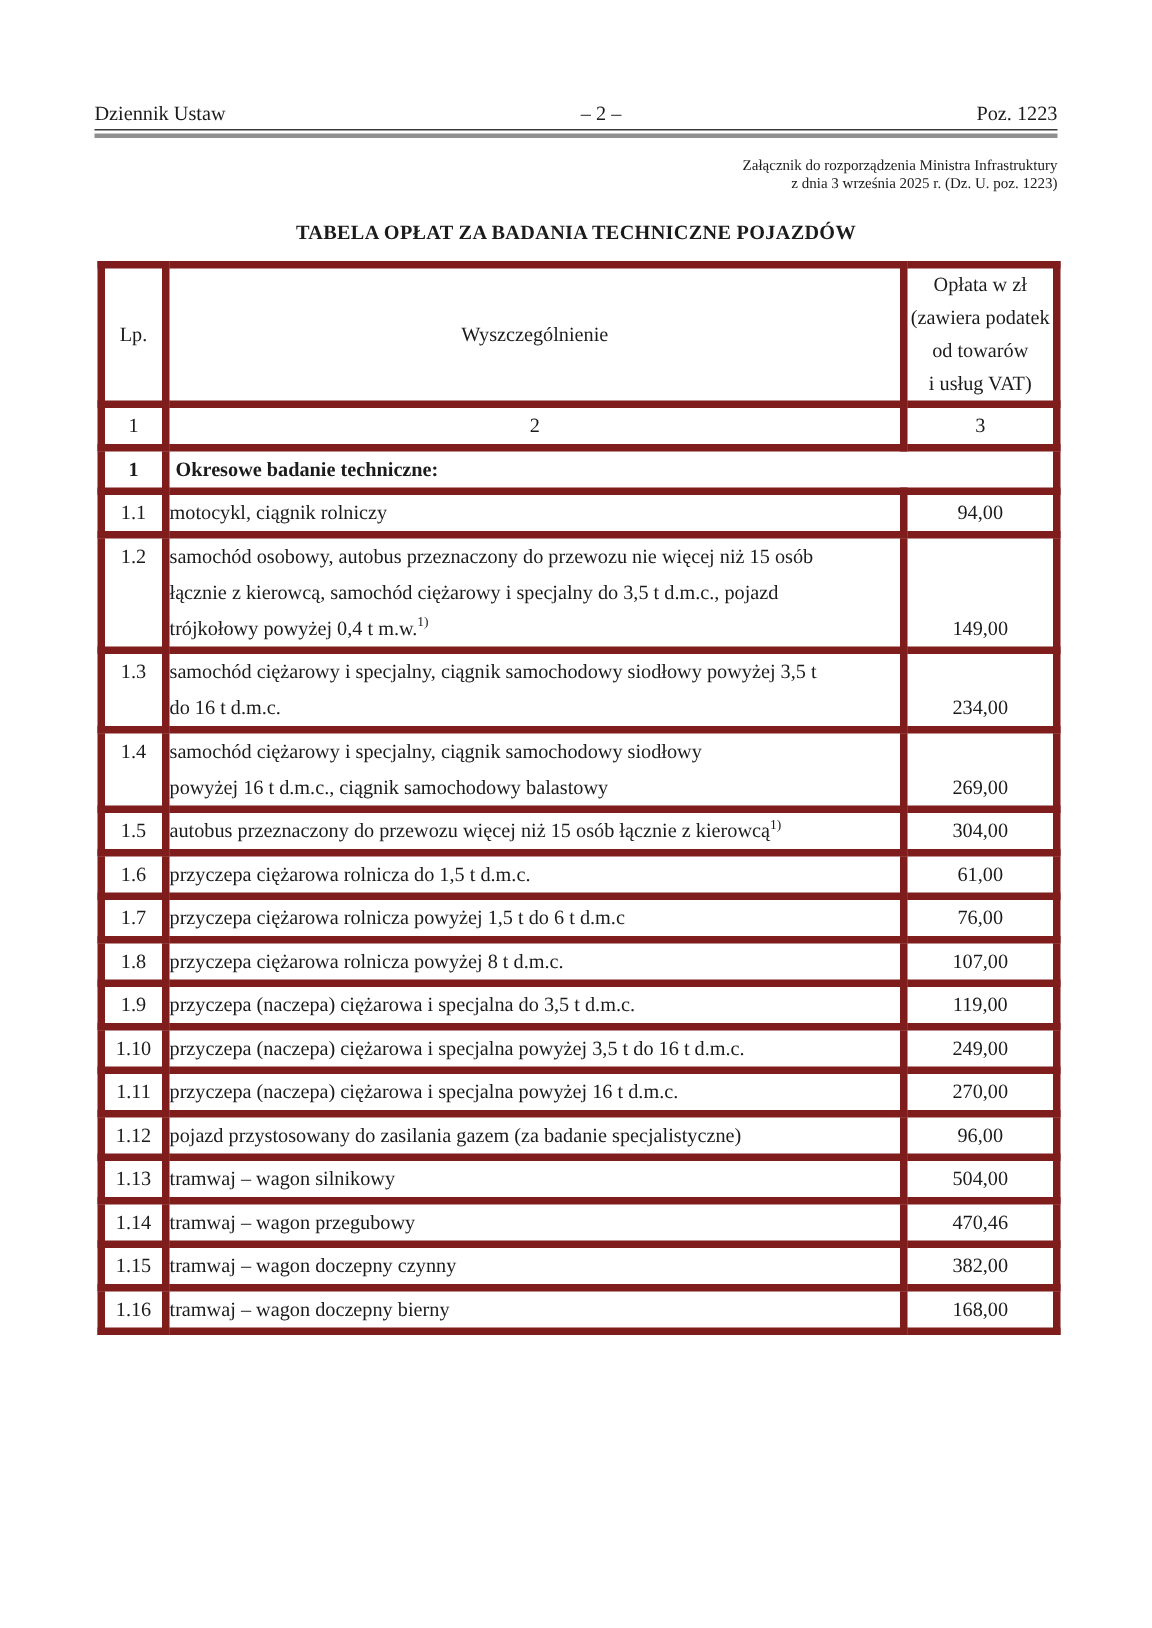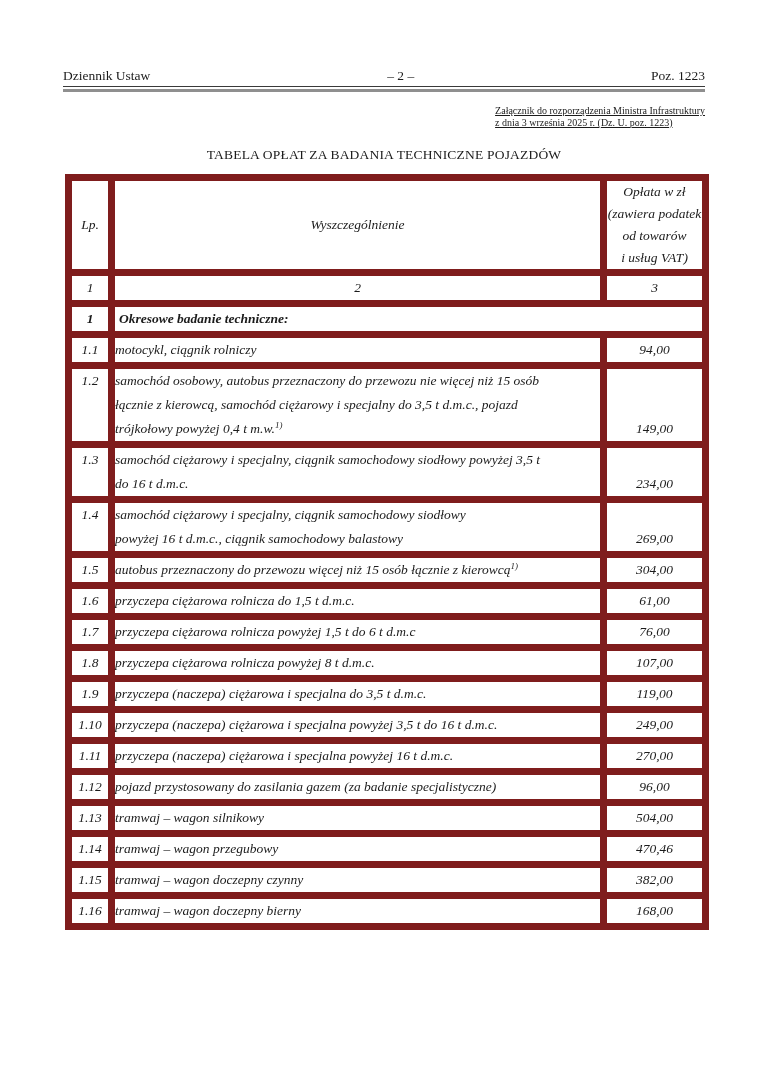--- a/index.html
+++ b/index.html
@@ -37,47 +37,45 @@
     background: #8f8f8f;
     margin-top: 2px;
   }
   
   .attachment-note {
     margin-top: 13px;
     margin-left: auto;
     width: fit-content;
     font-size: 10px;
     line-height: 12px;
-    text-align: left;
-    text-decoration: underline;
+    text-align: right;
   }
   
   .doc-title {
     margin-top: 18px;
     text-align: center;
     font-size: 13.5px;
     letter-spacing: 0.2px;
-    font-weight: normal;
+    font-weight: bold;
   }
   
   table.fees {
     margin-top: 11px;
     margin-left: 2px;
     border-collapse: collapse;
     table-layout: fixed;
     width: 637px;
     font-size: 13.5px;
     line-height: 24px;
   }
   table.fees th,
   table.fees td {
-    border: 7px solid #7f1d1d;
+    border: 5px solid #7f1d1d;
     padding: 0;
     font-weight: normal;
-    font-style: italic;
   }
   col.col-lp   { width: 43px; }
   col.col-desc { width: 492px; }
   col.col-fee  { width: 102px; }
   tr.header-row { height: 88px; }
   tr.header-row th {
     vertical-align: middle;
     text-align: center;
   }
   .fee-header-line { line-height: 22px; }

